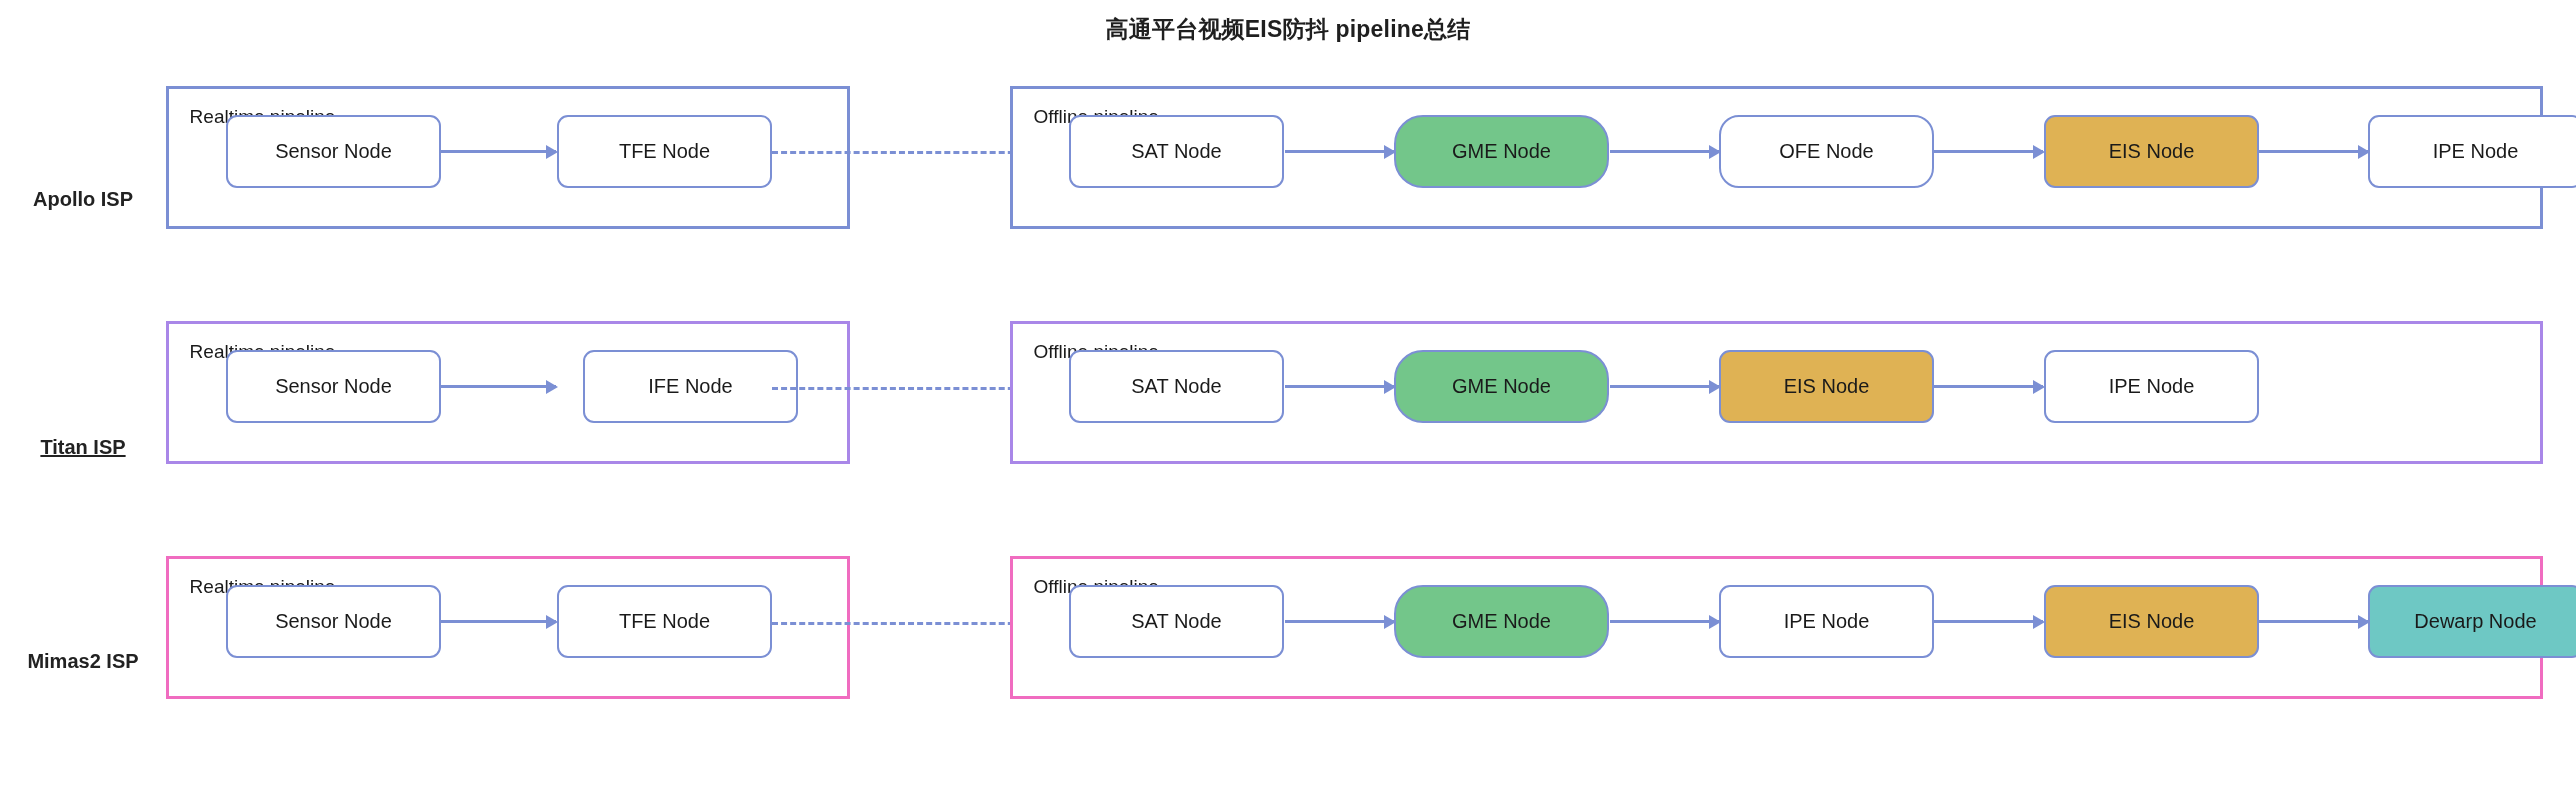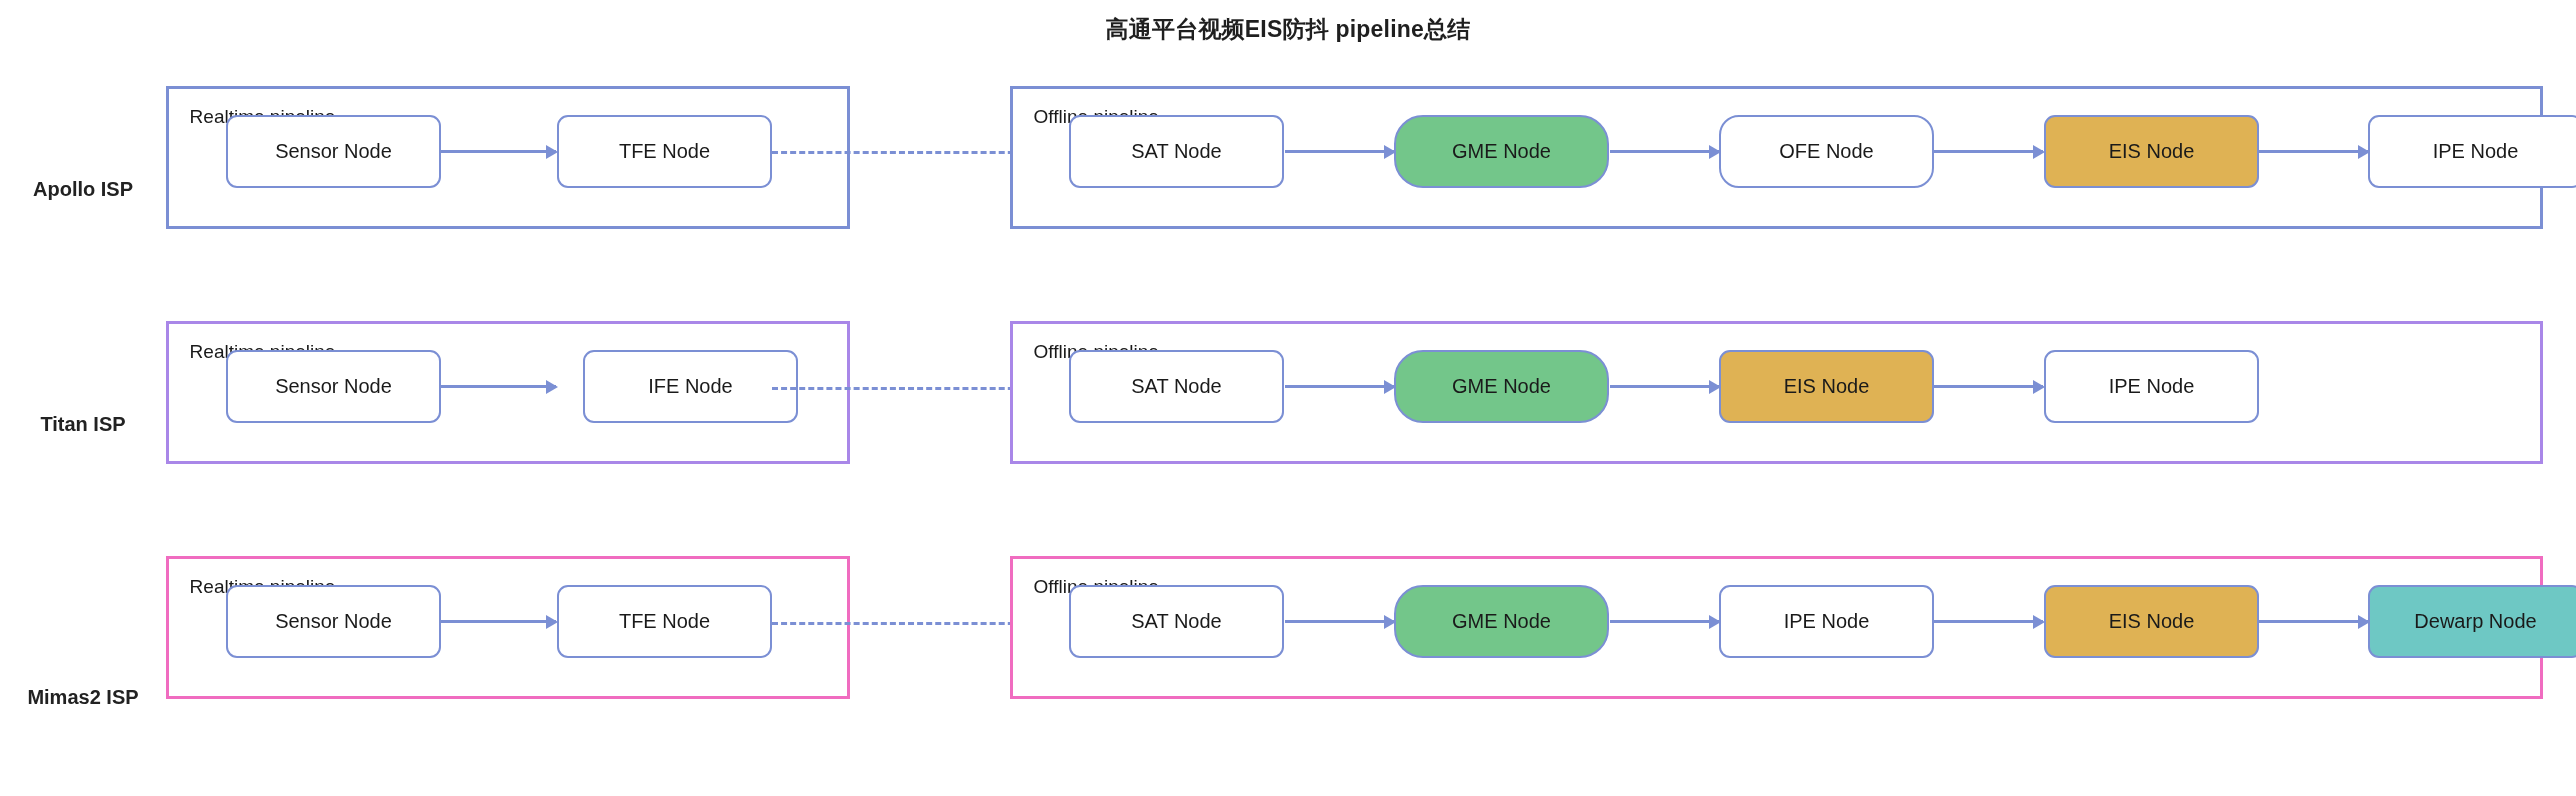--- a/index.html
+++ b/index.html
@@ -103,21 +103,21 @@
   }
 </style>
 </head>
 <body>
 
 <div class="canvas">
 
   <div class="page-title">高通平台视频EIS防抖 pipeline总结</div>
 
   <div id="rows-host">
-      <div class="row-label" style="top: 178px;">Apollo ISP</div>
+      <div class="row-label" style="top: 188px;">Apollo ISP</div>
       <div class="group-box" style="left: 166px; top: 86px; width: 684px; height: 143px; border-color: rgb(123, 143, 212);">
         <div class="group-title">Realtime pipeline</div>
       </div>
       <div class="node" style="left: 226px; top: 115px; width: 215px; height: 73px;">
         <span>Sensor Node</span>
       </div>
       <div class="node" style="left: 557px; top: 115px; width: 215px; height: 73px;">
         <span>TFE Node</span>
       </div>
       <div class="arrow" style="left: 440px; top: 150px; width: 116px;"></div>
@@ -138,21 +138,21 @@
       </div>
       <div class="arrow" style="left: 1610px; top: 150px; width: 109px;"></div>
       <div class="node gold" style="left: 2044px; top: 115px; width: 215px; height: 73px;">
         <span>EIS Node</span>
       </div>
       <div class="arrow" style="left: 1934px; top: 150px; width: 109px;"></div>
       <div class="node" style="left: 2368px; top: 115px; width: 215px; height: 73px;">
         <span>IPE Node</span>
       </div>
       <div class="arrow" style="left: 2259px; top: 150px; width: 109px;"></div>
-      <div class="row-label" style="top: 413px;">Titan ISP</div>
+      <div class="row-label" style="top: 436px; text-decoration: underline;">Titan ISP</div>
       <div class="group-box" style="left: 166px; top: 321px; width: 684px; height: 143px; border-color: rgb(169, 135, 232);">
         <div class="group-title">Realtime pipeline</div>
       </div>
       <div class="node" style="left: 226px; top: 350px; width: 215px; height: 73px;">
         <span>Sensor Node</span>
       </div>
       <div class="node" style="left: 583px; top: 350px; width: 215px; height: 73px;">
         <span>IFE Node</span>
       </div>
       <div class="arrow" style="left: 440px; top: 385px; width: 116px;"></div>
@@ -169,21 +169,21 @@
       </div>
       <div class="arrow" style="left: 1285px; top: 385px; width: 109px;"></div>
       <div class="node gold" style="left: 1719px; top: 350px; width: 215px; height: 73px;">
         <span>EIS Node</span>
       </div>
       <div class="arrow" style="left: 1610px; top: 385px; width: 109px;"></div>
       <div class="node" style="left: 2044px; top: 350px; width: 215px; height: 73px;">
         <span>IPE Node</span>
       </div>
       <div class="arrow" style="left: 1934px; top: 385px; width: 109px;"></div>
-      <div class="row-label" style="top: 650px; margin-top: 36px;">Mimas2 ISP</div>
+      <div class="row-label" style="top: 650px;">Mimas2 ISP</div>
       <div class="group-box" style="left: 166px; top: 556px; width: 684px; height: 143px; border-color: rgb(240, 108, 192);">
         <div class="group-title">Realtime pipeline</div>
       </div>
       <div class="node" style="left: 226px; top: 585px; width: 215px; height: 73px;">
         <span>Sensor Node</span>
       </div>
       <div class="node" style="left: 557px; top: 585px; width: 215px; height: 73px;">
         <span>TFE Node</span>
       </div>
       <div class="arrow" style="left: 440px; top: 620px; width: 116px;"></div>

